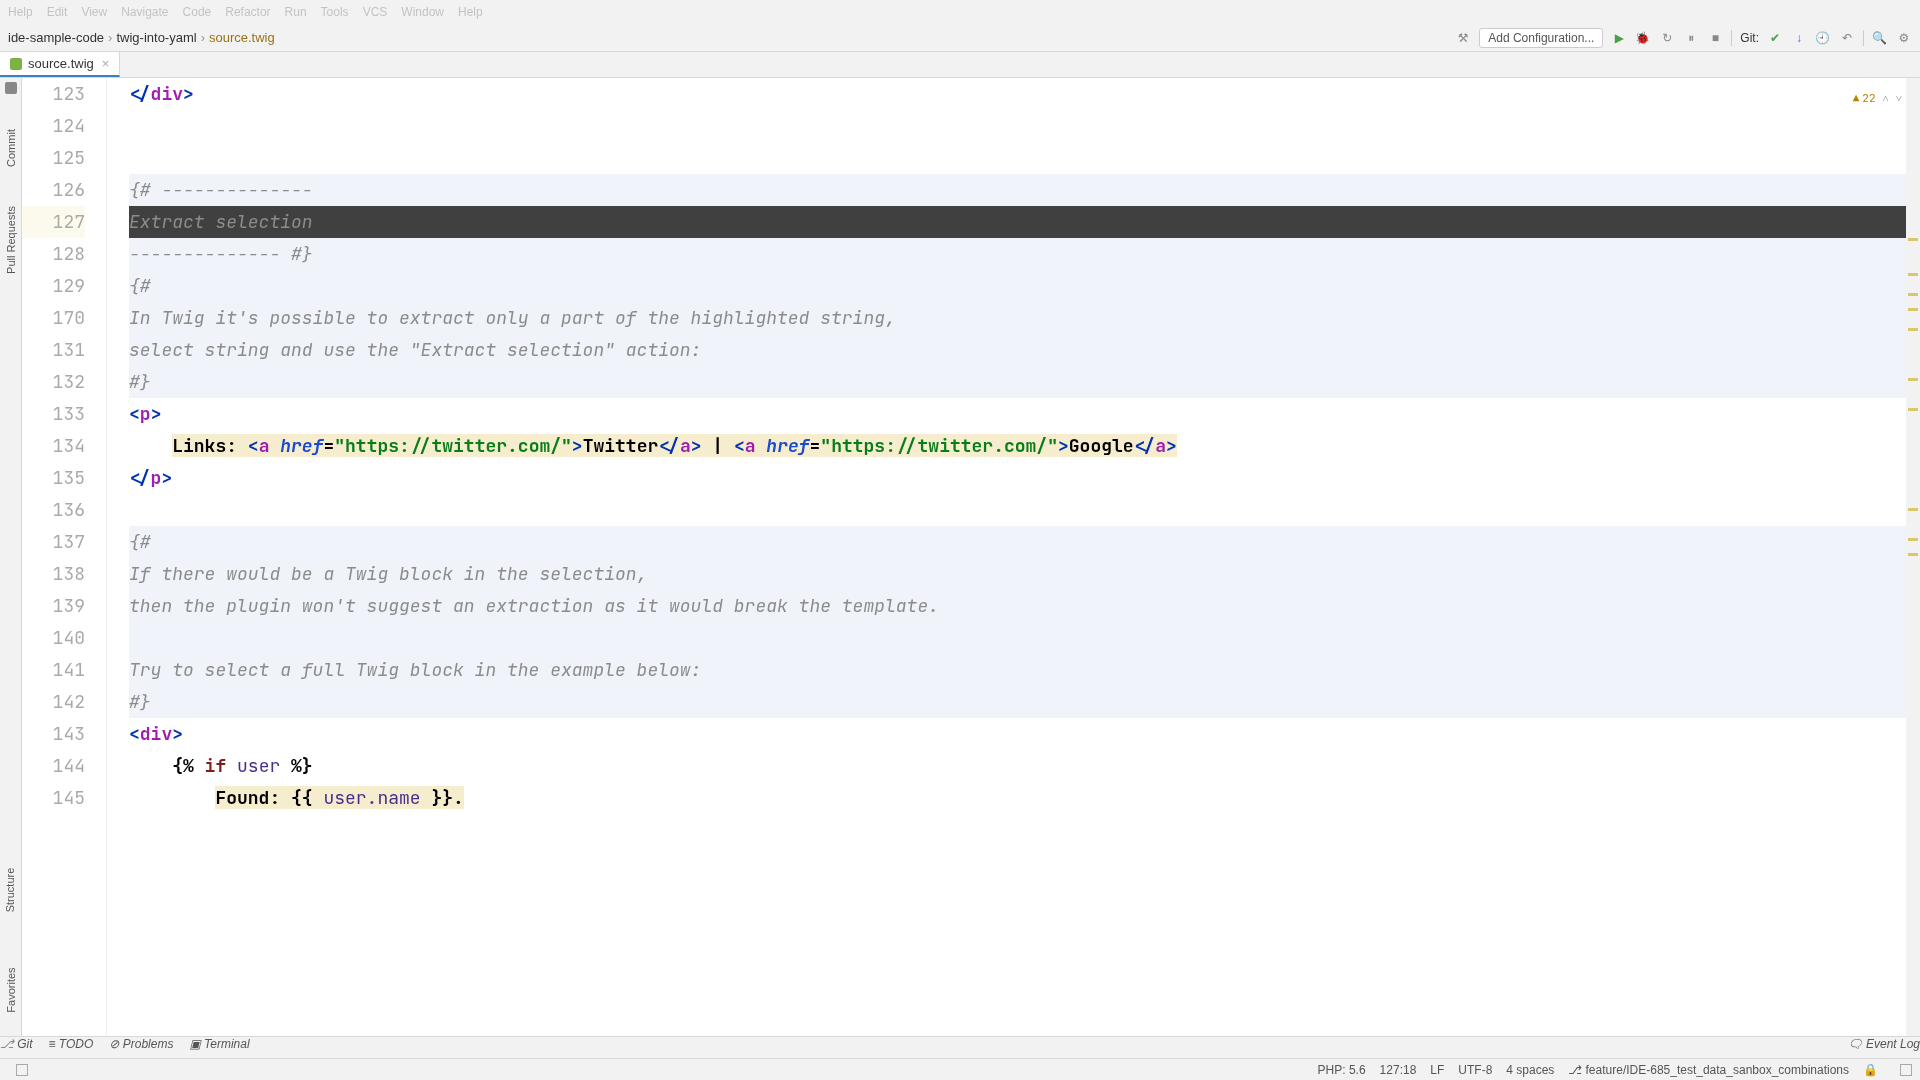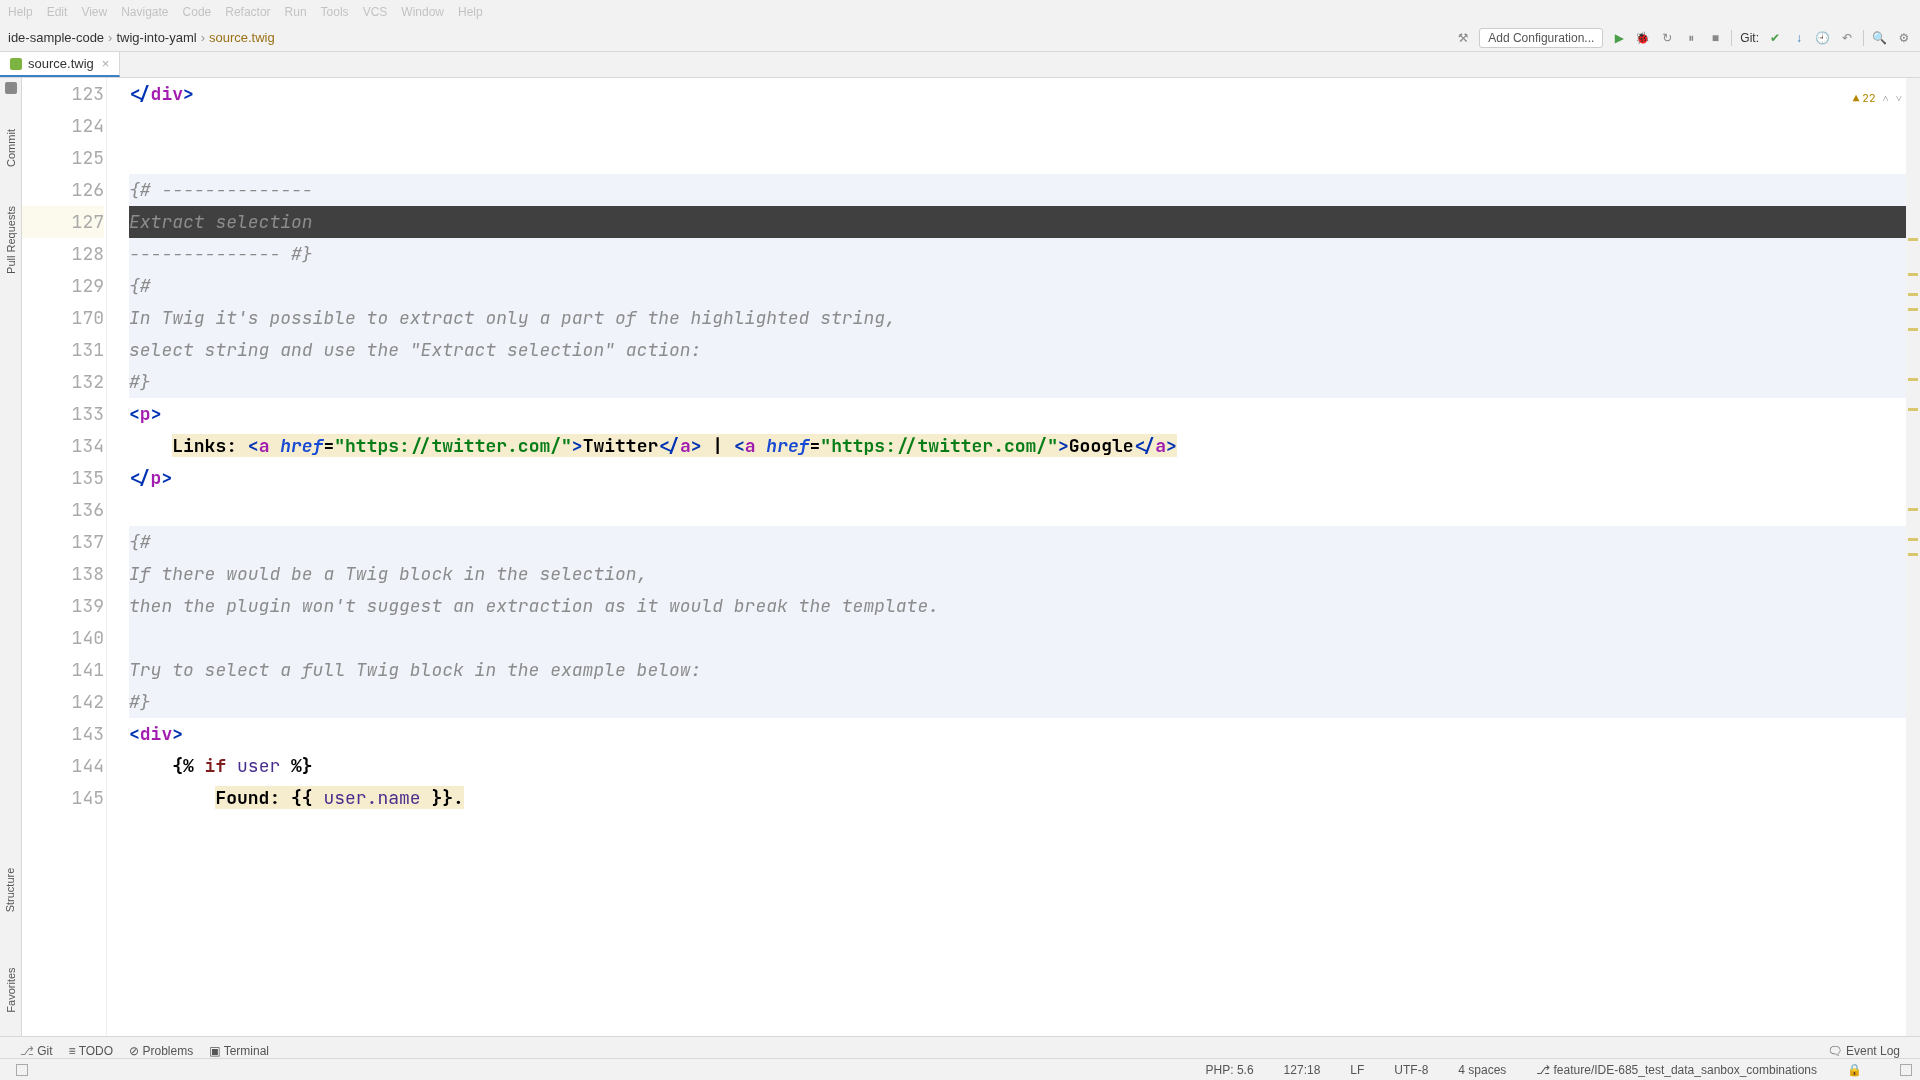--- a/index.html
+++ b/index.html
@@ -28,21 +28,21 @@
 
 .main { display:flex; height:calc(1080px - 24px - 28px - 26px - 22px - 22px); }
 
 
 .side-gutter { width:22px; background:#f2f2f2; border-right:1px solid #d8d8d8; display:flex; flex-direction:column; align-items:center; padding-top:4px; gap:24px; }
 .vtab { font-size:11px; color:#555; white-space:nowrap; transform:rotate(-90deg); transform-origin:center; margin-top:24px; }
 .side-gutter .sq { width:12px; height:12px; background:#888; border-radius:2px; }
 
 
 .editor { flex:1; display:flex; position:relative; background:#fff; font-family:"JetBrains Mono",Menlo,Consolas,monospace; font-size:18px; line-height:32px; }
-.gutter-nums { width:85px; text-align:right; padding-right:2px; color:#aaa; background:#fff; border-right:1px solid #eee; }
+.gutter-nums { width:85px; text-align:right; padding-right:21px; color:#aaa; background:#fff; border-right:1px solid #eee; }
 .fold-col { width:18px; background:#fff; }
 .code { flex:1; white-space:pre; position:relative; padding-left:4px; }
 
 .ln { height:32px; }
 
 
 .tag { color:#0033b3; font-weight:bold; }
 .tagn { color:#a21caf; font-weight:bold; }
 .attr { color:#174ad4; font-style:italic; font-weight:bold; }
 .str { color:#067d17; font-weight:bold; }
@@ -59,26 +59,26 @@
 .caret-line-num { background:#fcfaed; }
 
 
 .right-markers { position:absolute; right:0; top:0; width:14px; height:100%; background:#f2f2f2; }
 .mark { position:absolute; right:2px; width:10px; height:3px; background:#d9c76e; }
 .warn-badge { position:absolute; top:4px; right:18px; font-size:11px; color:#b38600; display:flex; align-items:center; gap:3px; }
 .warn-badge .tri { color:#b38600; }
 .warn-badge .arr { color:#888; margin-left:4px; }
 
 
-.toolwin { height:22px; background:#f2f2f2; border-top:1px solid #d8d8d8; display:flex; align-items:flex-end; padding:0 20px; gap:16px; font-size:12px; color:#555; }
+.toolwin { height:22px; background:#f2f2f2; border-top:1px solid #d8d8d8; display:flex; align-items:flex-start; padding:0 0; gap:16px; font-size:12px; color:#555;font-style:italic; }
 .toolwin .right { margin-left:auto; display:flex; align-items:center; gap:4px; }
 
 
 .statusbar { height:22px; background:#f2f2f2; border-top:1px solid #d8d8d8; display:flex; align-items:center; padding:0 8px; font-size:12px; color:#555; }
-.statusbar .right { margin-left:auto; display:flex; align-items:center; gap:30px; }
+.statusbar .right { margin-left:auto; display:flex; align-items:center; gap:14px; }
 .square { width:12px;height:12px;border:1px solid #aaa;display:inline-block;margin-left:8px; }
 </style>
 </head>
 <body>
 
 <div class="menubar">
   <span>Help</span>
   <span>Edit</span>
   <span>View</span>
   <span>Navigate</span>

